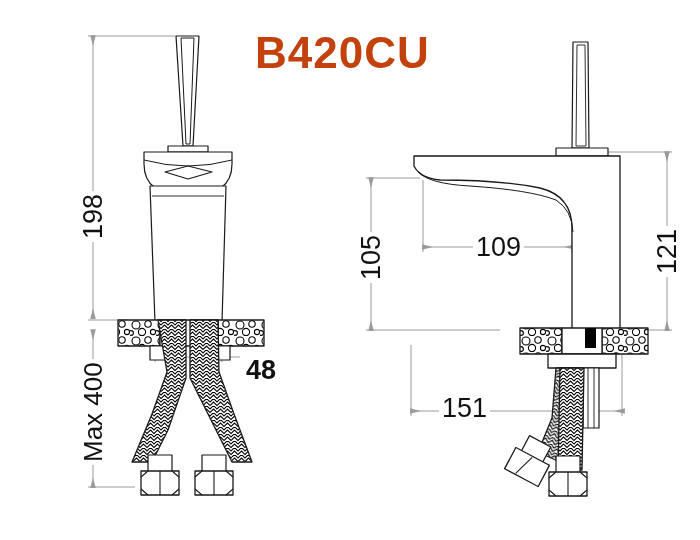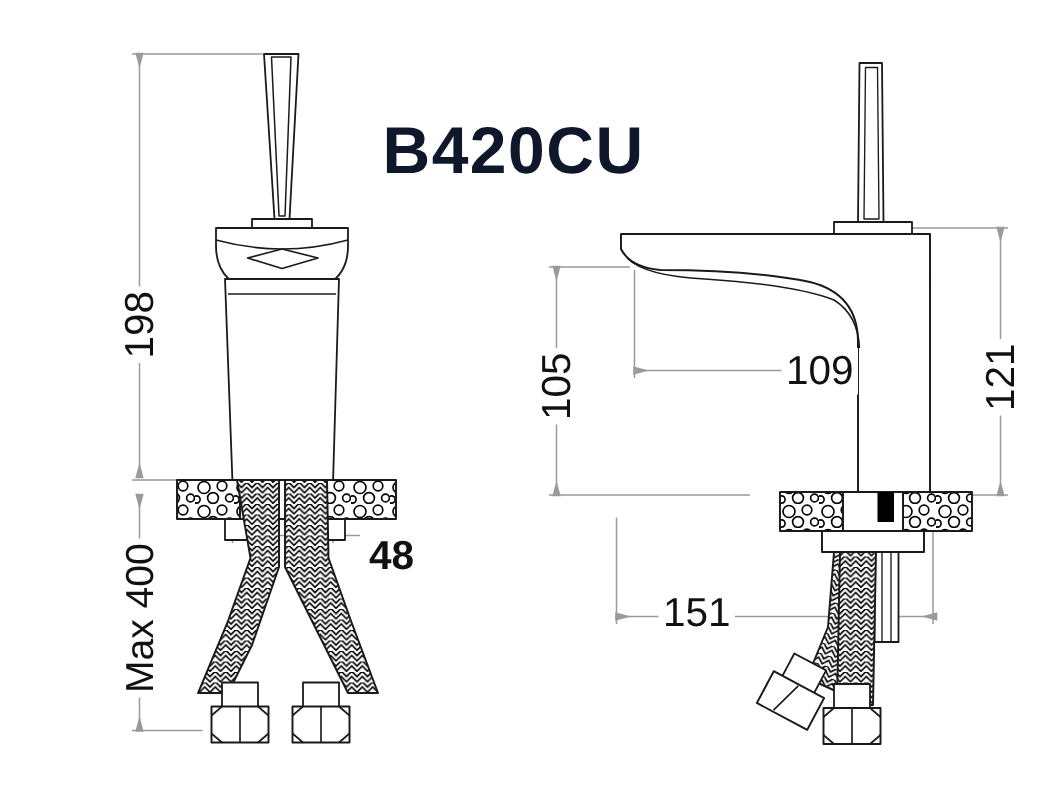--- a/index.html
+++ b/index.html
@@ -23,42 +23,41 @@
     height: 540px;
   }
   .title {
     position: absolute;
     left: 255px;
     top: 28px;
     font-family: "Liberation Sans", sans-serif;
     font-size: 44px;
     font-weight: bold;
     letter-spacing: 1px;
-    color: #0f172a;
+    color: #c2410c;
     white-space: nowrap;
-    margin-top: 48px;
   }
   .dim {
     position: absolute;
     font-family: "Liberation Sans", sans-serif;
     font-size: 27px;
     color: #111111;
     white-space: nowrap;
     background: #ffffff;
     padding: 0 3px;
   }
   .dim.vert {
     transform-origin: left top;
     transform: rotate(-90deg);
   }
   .dim-198 { left: 78px;  top: 242px; }
   .dim-max400 { left: 78px; top: 465px; font-size: 26px; }
   .dim-48  { left: 243px; top: 355px; font-weight: bold; }
   .dim-105 { left: 356px; top: 283px; }
-  .dim-109 { left: 473px; top: 232px; margin-left: 48px; }
+  .dim-109 { left: 473px; top: 232px; }
   .dim-121 { left: 652px; top: 277px; }
   .dim-151 { left: 439px; top: 393px; }
 </style>
 </head>
 <body>
 
 <div id="root">
 
   <svg id="drawing" viewBox="0 0 700 540">
     <defs>

